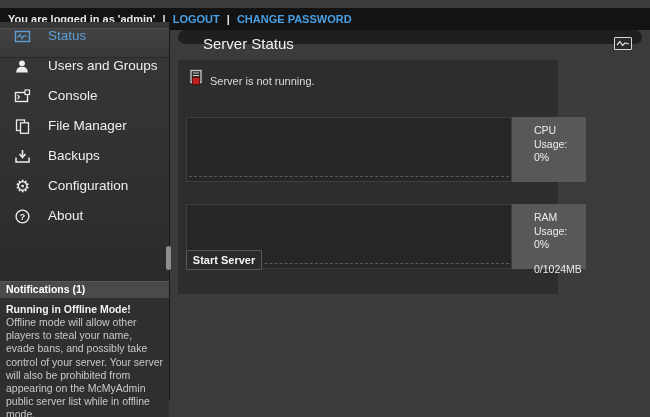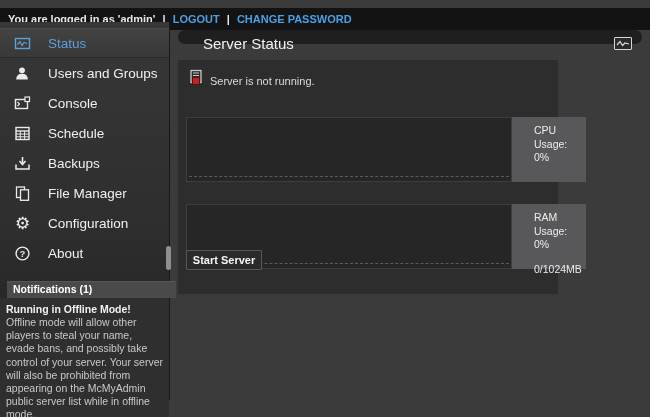--- a/index.html
+++ b/index.html
@@ -22,36 +22,36 @@
   .topbar a.link { color: #4aa0e4; text-decoration: none; cursor: pointer; }
 
   
   .sidebar {
     position: absolute; left: 0; top: 22px; width: 170px; height: 378px;
     background: linear-gradient(180deg, #373737 0%, #2e2e2e 55%, #1f1f1f 100%);
     border-right: 1px solid #191919;
   }
   .menu { position: absolute; left: 0; top: 6px; width: 100%; }
   .menu-item {
-    height: 30px; display: flex; align-items: center;
+    height: 30px; display: flex; align-items: flex-start;
     color: #f0f0f0; font-size: 13.5px; cursor: pointer;
   }
   .menu-item .mi-icon {
     width: 17px; height: 17px; margin-left: 14px; margin-right: 17px;
     display: flex; align-items: center; justify-content: center; flex: none;
   }
   .menu-item.selected {
     background: linear-gradient(180deg, #434343, #383838);
     color: #5d9fd6;
     box-shadow: inset 0 1px 0 #4c4c4c, inset 0 -1px 0 #2a2a2a;
   }
   .gear-glyph { font-size: 17px; line-height: 17px; color: #ececec; }
 
   .notif-header {
-    position: absolute; left: 7px; top: 259px; width: 169px; height: 17px;
+    position: absolute; left: 0; top: 259px; width: 169px; height: 17px;
     background: #4a4a4a; color: #fff; font-size: 10.5px; font-weight: bold;
     line-height: 17px; padding-left: 6px;
     box-shadow: inset 0 1px 0 #565656;
   }
   .notif-body {
     position: absolute; left: 0; top: 276px; width: 169px;
     background: #2f2f2f; color: #c9c9c9;
     font-size: 10.5px; line-height: 1.25; padding: 5px 6px 8px 6px;
   }
   .notif-title { font-weight: bold; color: #f2f2f2; }
@@ -162,53 +162,40 @@
         <span class="mi-icon">
           <svg width="17" height="17" viewBox="0 0 17 17">
             <rect x="1.5" y="4.5" width="12" height="9" fill="none" stroke="#ececec" stroke-width="1.4"></rect>
             <rect x="11" y="2" width="4.5" height="4.5" fill="#2e2e2e" stroke="#ececec" stroke-width="1.2"></rect>
             <polyline points="3.5,7 5.5,9 3.5,11" fill="none" stroke="#ececec" stroke-width="1.1"></polyline>
           </svg>
         </span>
         <span>Console</span>
       </div>
 
-      <div class="menu-item">
-        <span class="mi-icon">
-          <svg width="17" height="17" viewBox="0 0 17 17">
-            <rect x="2" y="2.5" width="13" height="12" fill="none" stroke="#ececec" stroke-width="1.4"></rect>
-            <line x1="2" y1="6" x2="15" y2="6" stroke="#ececec" stroke-width="1.4"></line>
-            <line x1="6.3" y1="6" x2="6.3" y2="14.5" stroke="#ececec" stroke-width="1"></line>
-            <line x1="10.6" y1="6" x2="10.6" y2="14.5" stroke="#ececec" stroke-width="1"></line>
-            <line x1="2" y1="9" x2="15" y2="9" stroke="#ececec" stroke-width="1"></line>
-            <line x1="2" y1="11.8" x2="15" y2="11.8" stroke="#ececec" stroke-width="1"></line>
-          </svg>
-        </span>
-        <span>Schedule</span>
+
+      <div class="menu-item">
+        <span class="mi-icon">
+          <svg width="17" height="17" viewBox="0 0 17 17">
+            <rect x="2.5" y="2" width="8" height="10.5" fill="#2e2e2e" stroke="#ececec" stroke-width="1.3"></rect>
+            <rect x="6.5" y="4.8" width="8" height="10.5" fill="#2e2e2e" stroke="#ececec" stroke-width="1.3"></rect>
+          </svg>
+        </span>
+        <span>File Manager</span>
       </div>
 
       <div class="menu-item">
         <span class="mi-icon">
           <svg width="17" height="17" viewBox="0 0 17 17">
             <path d="M8.5,2 L8.5,8" stroke="#ececec" stroke-width="1.6" fill="none"></path>
             <path d="M5.5,6 L8.5,9.5 L11.5,6" fill="none" stroke="#ececec" stroke-width="1.6"></path>
             <path d="M2,9.5 L2,14 L15,14 L15,9.5" fill="none" stroke="#ececec" stroke-width="1.5"></path>
           </svg>
         </span>
         <span>Backups</span>
-      </div>
-
-      <div class="menu-item">
-        <span class="mi-icon">
-          <svg width="17" height="17" viewBox="0 0 17 17">
-            <rect x="2.5" y="2" width="8" height="10.5" fill="#2e2e2e" stroke="#ececec" stroke-width="1.3"></rect>
-            <rect x="6.5" y="4.8" width="8" height="10.5" fill="#2e2e2e" stroke="#ececec" stroke-width="1.3"></rect>
-          </svg>
-        </span>
-        <span>File Manager</span>
       </div>
 
       <div class="menu-item">
         <span class="mi-icon">
           <span class="gear-glyph">⚙</span>
         </span>
         <span>Configuration</span>
       </div>
 
       <div class="menu-item">

